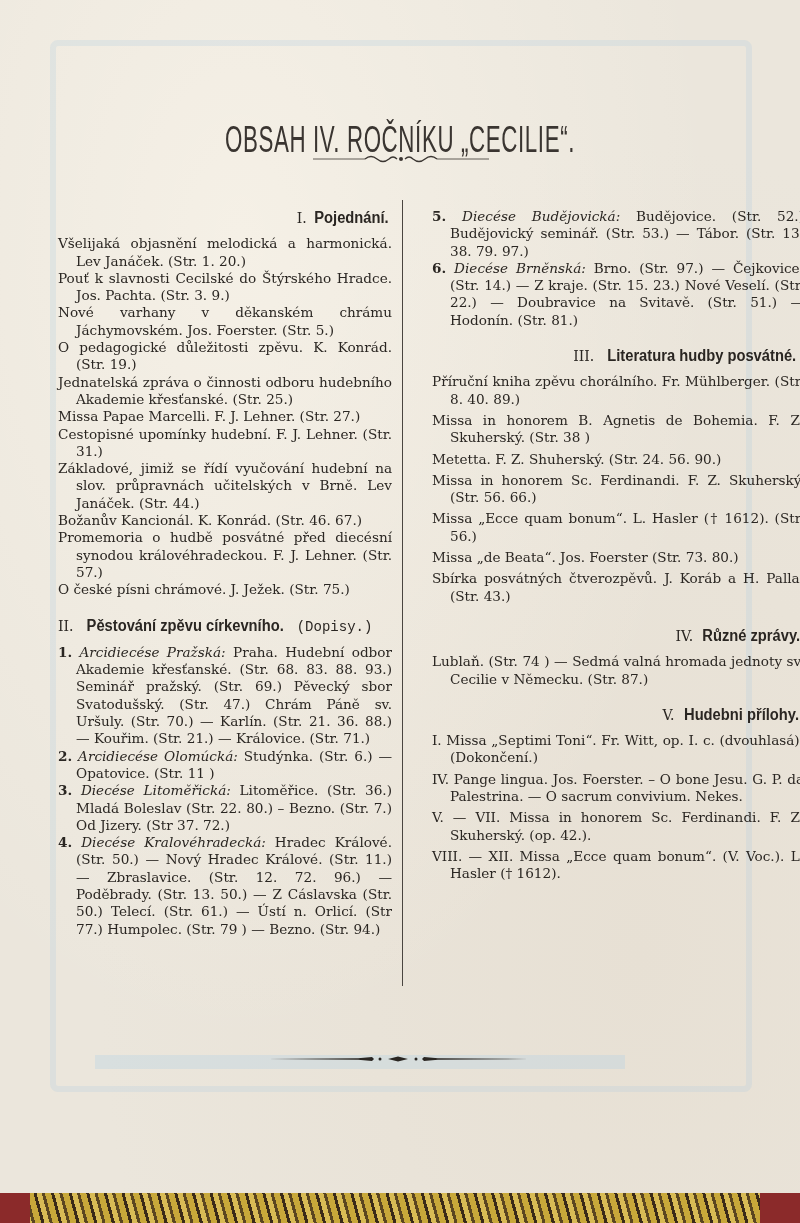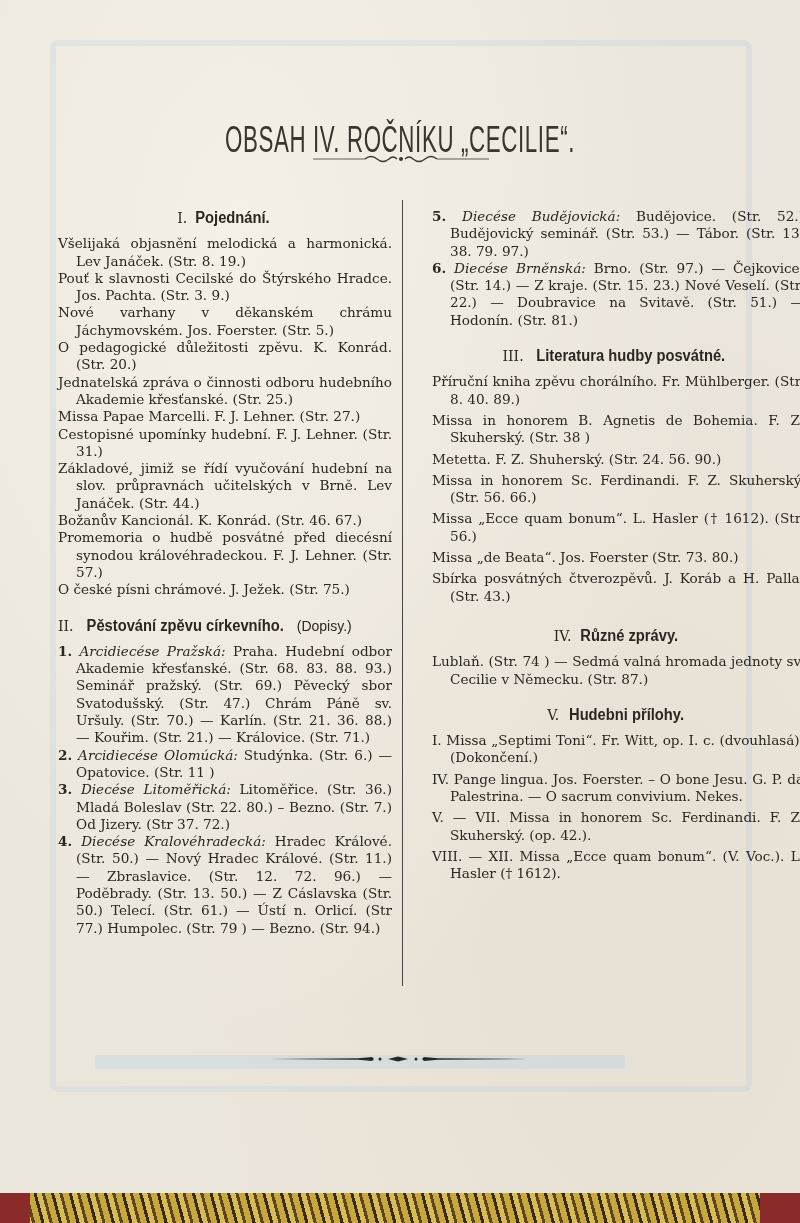--- a/index.html
+++ b/index.html
@@ -49,27 +49,27 @@
       position: absolute; left: 402px; top: 200px; width: 1px; height: 786px;
       background: #4a4540;
     }
     .col {
       position: absolute; top: 205px; font-size: 13.6px; line-height: 17.3px;
       text-align: justify;
     }
     .col.left { left: 58px; width: 334px; }
     .col.right { left: 412px; width: 372px; top: 208px; margin-left: 20px; }
 
-    .sec-head { text-align: center; margin: 4px 0 8px 0; font-size: 14px; }
+    .sec-head { text-align: right; margin: 4px 0 8px 0; font-size: 14px; }
     .sec-head .num { font-family: "DejaVu Serif", serif; }
     .sec-head .name {
       font-family: "Liberation Sans", sans-serif; font-weight: bold; font-size: 16px;
       display: inline-block; transform: scaleX(0.92);
     }
-    .sec-head .extra { font-family: Liberation Sans, sans-serif; }
+    .sec-head .extra { font-family: Liberation Mono, monospace; }
     .entry { padding-left: 18px; text-indent: -18px; margin: 0; }
     .entry.spaced { margin-bottom: 4px; }
     .num-lead { font-weight: bold; }
     .it { font-style: italic; }
     .gap { height: 14px; }
 
     .bottom-rule {
       position: absolute; left: 268px; top: 1055px; width: 260px; height: 8px;
     }
   </style>
@@ -90,24 +90,24 @@
   <circle cx="88" cy="5" r="2" fill="#3a3531"></circle>
 </svg>
 
 <div class="divider"></div>
 
 <div class="col left">
   <div class="sec-head">
     <span class="num">I.</span>
     <span class="name">Pojednání.</span>
   </div>
-  <p class="entry">Všelijaká objasnění melodická a harmonická. Lev Janáček. (Str. 8. 19.)</p>
+  <p class="entry">Všelijaká objasnění melodická a harmonická. Lev Janáček. (Str. 1. 20.)</p>
   <p class="entry">Pouť k slavnosti Cecilské do Štýrského Hradce. Jos. Pachta. (Str. 3. 9.)</p>
   <p class="entry">Nové varhany v děkanském chrámu Jáchymovském. Jos. Foerster. (Str. 5.)</p>
-  <p class="entry">O pedagogické důležitosti zpěvu. K. Konrád. (Str. 20.)</p>
+  <p class="entry">O pedagogické důležitosti zpěvu. K. Konrád. (Str. 19.)</p>
   <p class="entry">Jednatelská zpráva o činnosti odboru hudebního Akademie křesťanské. (Str. 25.)</p>
   <p class="entry">Missa Papae Marcelli. F. J. Lehner. (Str. 27.)</p>
   <p class="entry">Cestopisné upomínky hudební. F. J. Lehner. (Str. 31.)</p>
   <p class="entry">Základové, jimiž se řídí vyučování hudební na slov. průpravnách učitelských v Brně. Lev Janáček. (Str. 44.)</p>
   <p class="entry">Božanův Kancionál. K. Konrád. (Str. 46. 67.)</p>
   <p class="entry">Promemoria o hudbě posvátné před diecésní synodou královéhradeckou. F. J. Lehner. (Str. 57.)</p>
   <p class="entry">O české písni chrámové. J. Ježek. (Str. 75.)</p>
 
   <div class="gap"></div>
   <div class="sec-head" style="text-align:left">

